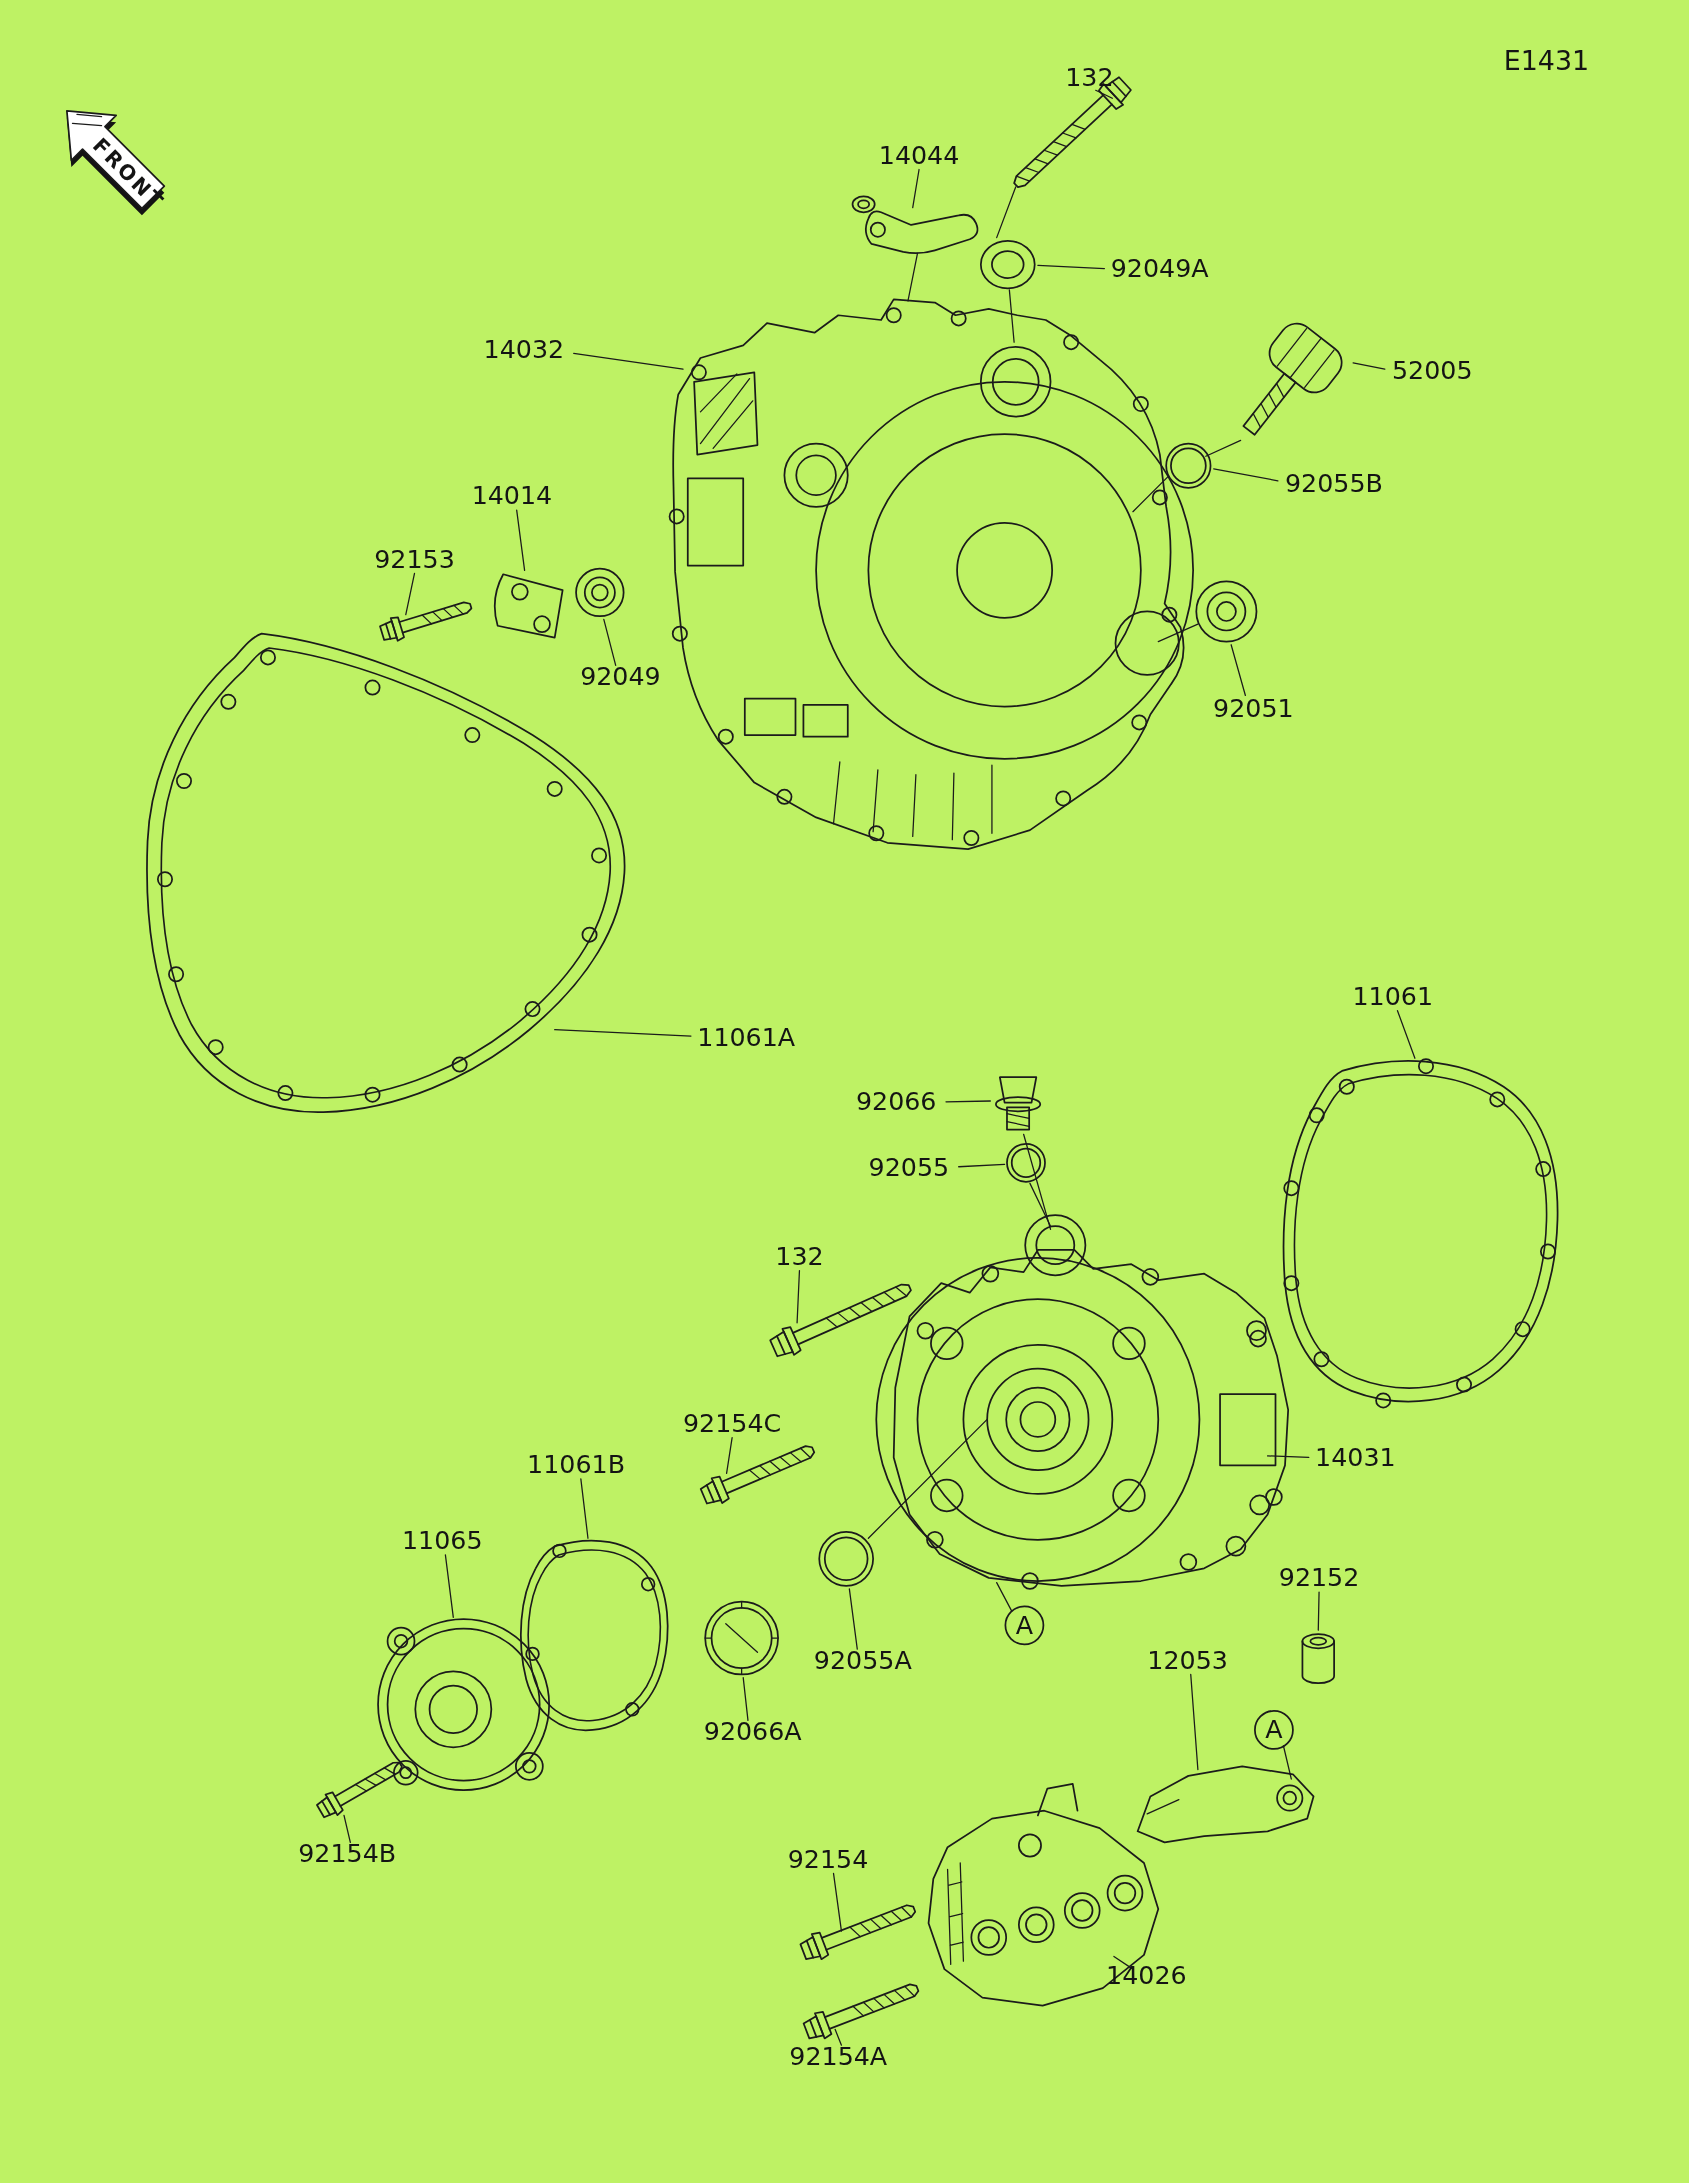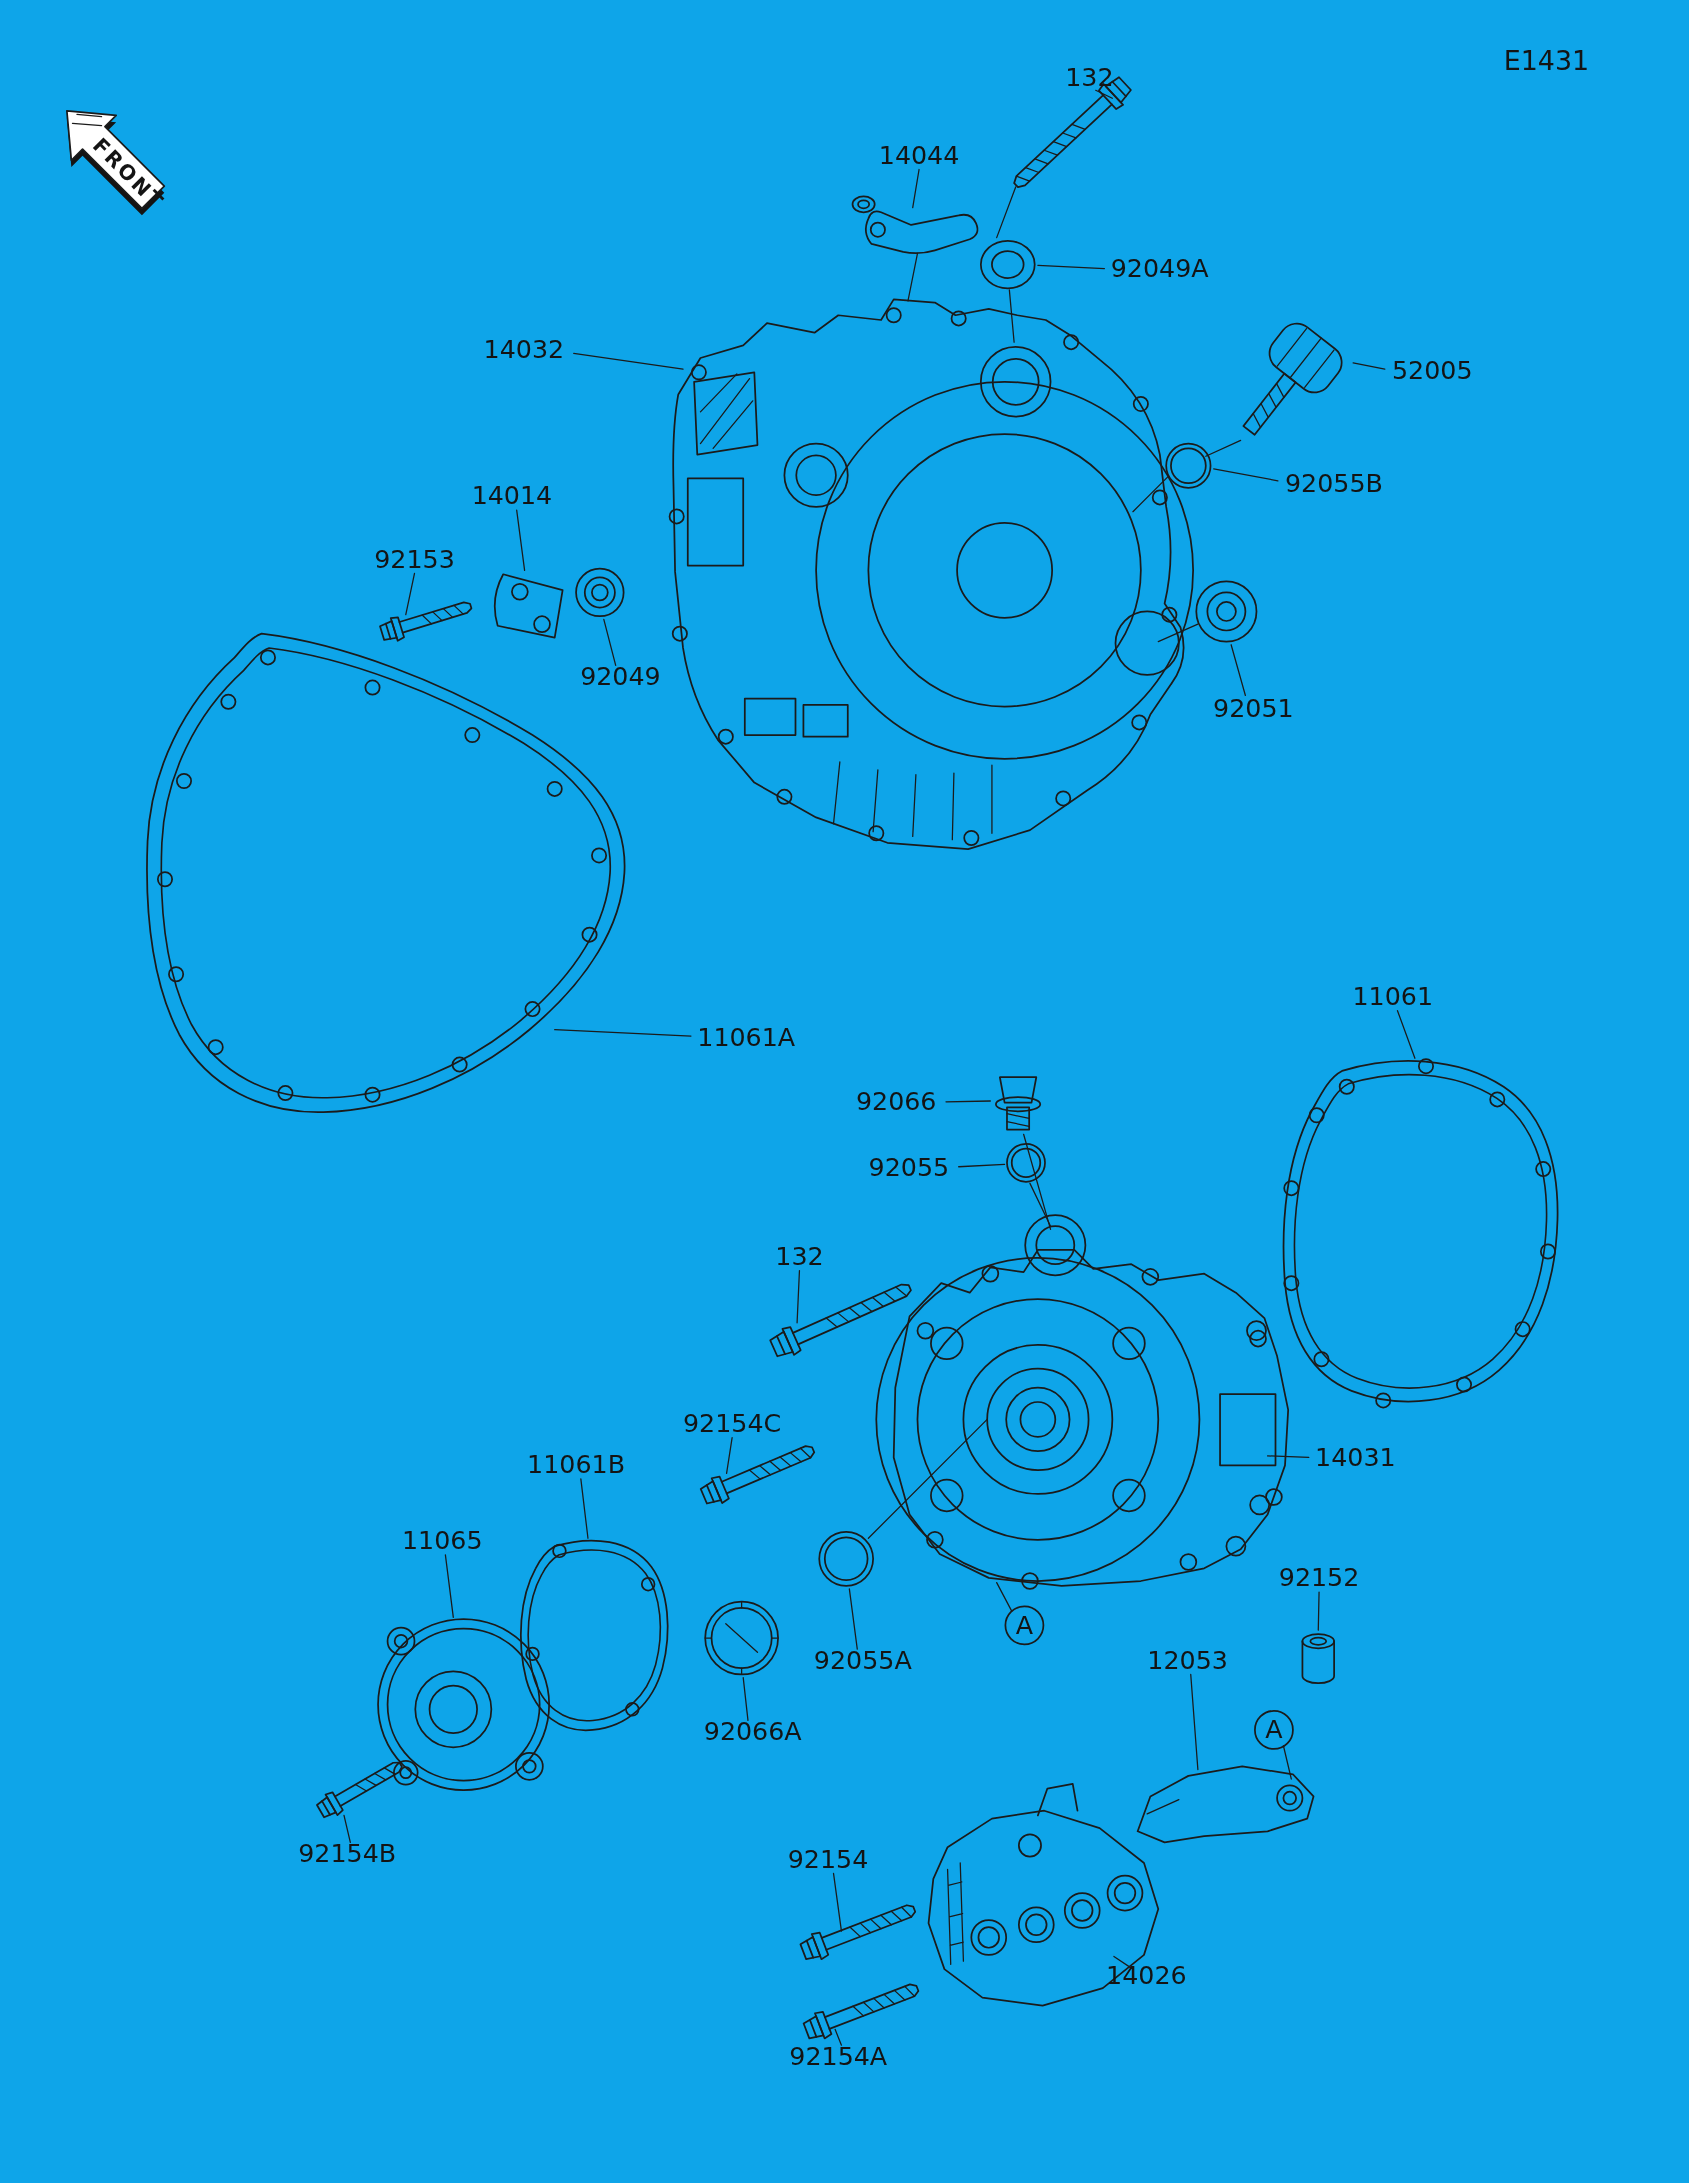--- a/index.html
+++ b/index.html
@@ -1,16 +1,16 @@
 <!DOCTYPE html>
 <html style="font-size:12.7px"><head>
 <meta charset="utf-8">
 <style>
   html,body{margin:0;padding:0;background:#ffffff;}
-  .canvas{position:relative;width:1690px;height:2183px;background:#0ea5e9;overflow:hidden;}
+  .canvas{position:relative;width:1690px;height:2183px;background:#bef264;overflow:hidden;}
   #diagram{position:absolute;left:0;top:0;stroke:#1b1b1b;stroke-width:2.2;fill:none;
            stroke-linecap:round;stroke-linejoin:round;}
   #diagram text{stroke:none;fill:#141414;font-family:"DejaVu Sans",sans-serif;}
   .lbl{font-size:32px;}
   .code{font-size:34px;}
   .front-text{font-size:26px;font-weight:bold;letter-spacing:3px;}
   .thin{stroke-width:1.6;}
   .solid{fill:#141414;stroke:none;}
 </style>
 </head>

